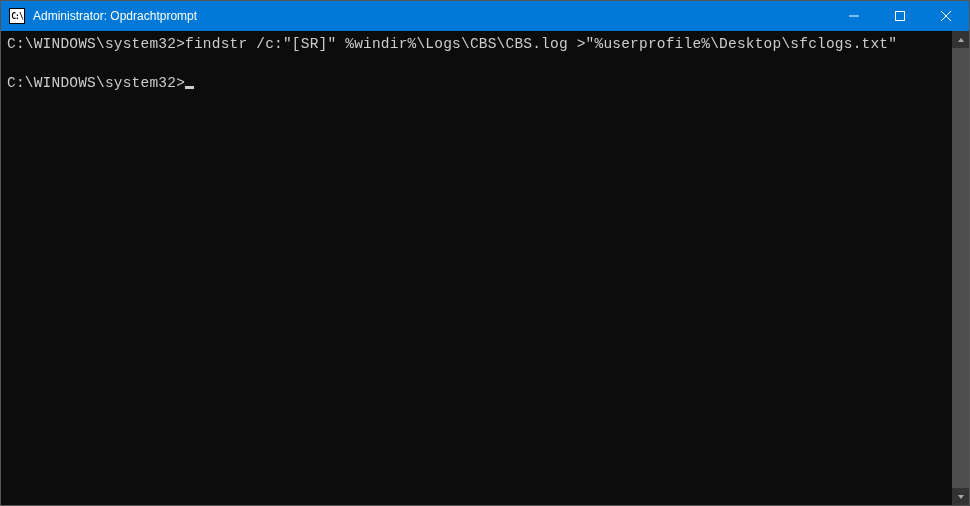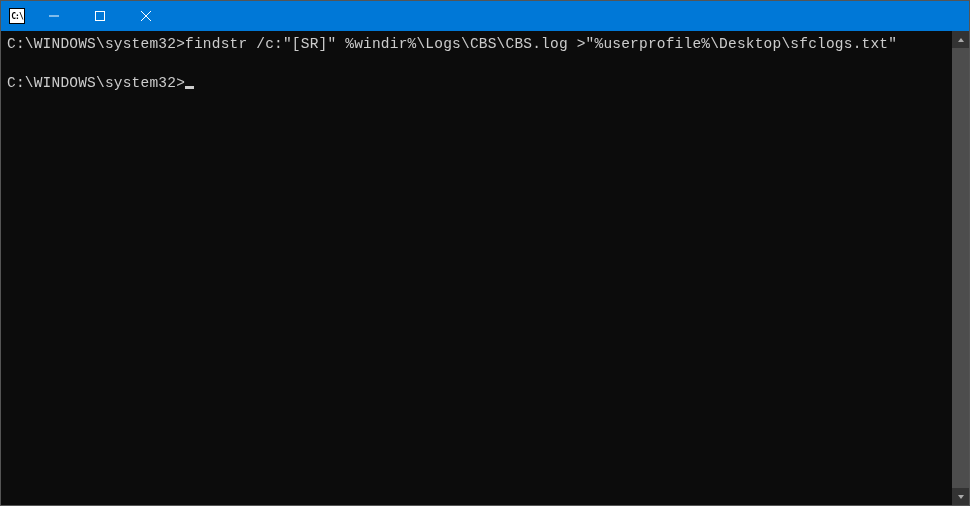--- a/index.html
+++ b/index.html
@@ -110,20 +110,21 @@
     position: relative;
     top: 2px;
   }
   .cmd-line { white-space: pre; }
 </style>
 </head>
 <body>
 
 <div class="titlebar">
   <div class="titlebar-icon">C:\</div>
+  <div class="titlebar-title">Administrator: Opdrachtprompt</div>
   <div class="win-controls">
     <div class="win-btn">
       <svg viewBox="0 0 10 10">
           <rect x="0" y="4.5" width="10" height="1" fill="#fff"></rect>
         </svg>
     </div>
     <div class="win-btn">
       <svg viewBox="0 0 10 10">
           <rect x="0.5" y="0.5" width="9" height="9" fill="none" stroke="#fff" stroke-width="1"></rect>
         </svg>

